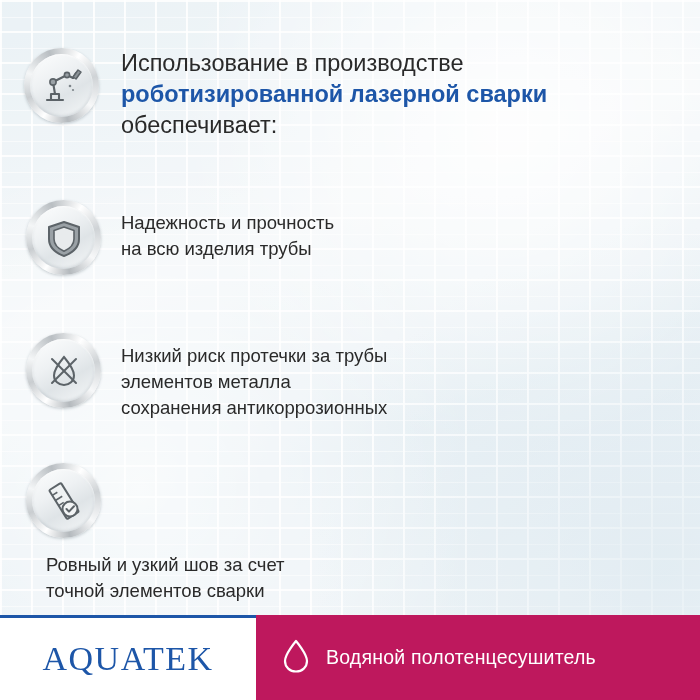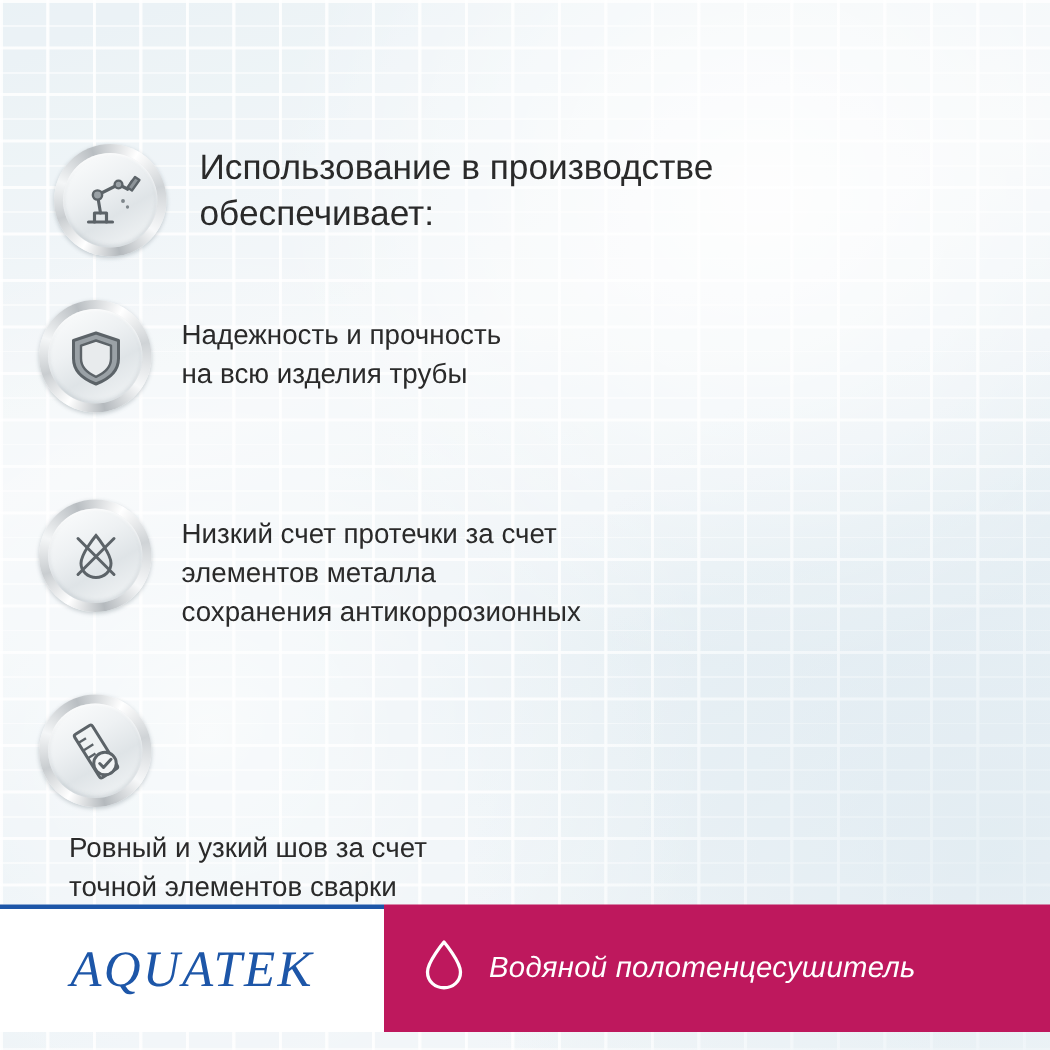--- a/index.html
+++ b/index.html
@@ -65,21 +65,21 @@
     left: 0; top: 0; right: 0;
     bottom: 85px;
   }
 
   .block {
     position: absolute;
     display: flex;
     align-items: flex-start;
   }
 
-  .block-1 { left: 36px; top: 48px; margin-top: 48px; }
+  .block-1 { left: 24px; top: 48px; }
   .block-2 { left: 26px; top: 200px; }
   .block-3 { left: 26px; top: 333px; }
   .block-4 { left: 26px; top: 463px; flex-direction: column; }
 
   
   .badge {
     position: relative;
     width: 75px;
     height: 75px;
     border-radius: 50%;
@@ -131,25 +131,24 @@
     color: #2a2a2a;
     white-space: nowrap;
   }
   .block-1 .text { margin-left: 22px; padding-top: 0; }
   .block-2 .text, .block-3 .text, .block-4 .text { padding-top: 10px; }
   .block-4 .text { padding-top: 14px; }
 
   
   .footer {
     position: absolute;
-    left: 0; right: 0; bottom: 12px;
+    left: 0; right: 0; bottom: 0;
     height: 85px;
     display: flex;
     align-items: stretch;
-    font-style: italic;
   }
   .footer-brand {
     width: 256px;
     background: #ffffff;
     display: flex;
     align-items: center;
     justify-content: center;
     border-top: 3px solid #1d56a8;
   }
   .brand-text {
@@ -201,20 +200,21 @@
             <circle cx="13" cy="18" r="3.1" fill="#9aa1a6" stroke="#5c6368" stroke-width="1.6"></circle>
             <circle cx="27" cy="11" r="2.6" fill="#9aa1a6" stroke="#5c6368" stroke-width="1.6"></circle>
             <path d="M33 13 l5 -7 l3 2 l-5 7 z" fill="#8d9499" stroke="#5c6368" stroke-width="1.5" stroke-linejoin="round"></path>
             <circle cx="30" cy="22" r="1.3" fill="#7d858a"></circle>
             <circle cx="33" cy="26" r="1.1" fill="#7d858a"></circle>
           </svg>
         </div>
       </div>
       <div class="text">
         <div class="head-text">Использование в производстве</div>
+        <div class="head-text"><span class="accent">роботизированной лазерной сварки</span></div>
         <div class="head-text">обеспечивает:</div>
       </div>
     </div>
 
     <div class="block block-2">
       <div class="badge">
         <div class="badge-icon">
           <svg width="42" height="42" viewBox="0 0 42 42">
             <path d="M21 5 L36 10 v12 c0 9 -7 14 -15 17 C13 36 6 31 6 22 V10 z" fill="#9aa1a6" stroke="#5c6368" stroke-width="2" stroke-linejoin="round"></path>
             <path d="M21 10 L31 13.4 v8.6 c0 6.4 -5 10 -10 12.2 C16 32 11 28.4 11 22 v-8.6 z" fill="#e8ebed" stroke="#5c6368" stroke-width="1.6" stroke-linejoin="round"></path>
@@ -231,21 +231,21 @@
       <div class="badge">
         <div class="badge-icon">
           <svg width="42" height="42" viewBox="0 0 42 42">
             <path d="M21 7 C21 7 31 19 31 25.5 C31 31 26.5 35 21 35 C15.5 35 11 31 11 25.5 C11 19 21 7 21 7 z" fill="none" stroke="#5c6368" stroke-width="2"></path>
             <line x1="9" y1="9" x2="33" y2="33" stroke="#5c6368" stroke-width="2" stroke-linecap="round"></line>
             <line x1="33" y1="9" x2="9" y2="33" stroke="#5c6368" stroke-width="2" stroke-linecap="round"></line>
           </svg>
         </div>
       </div>
       <div class="text">
-        <div class="body-text">Низкий счет протечки за счет</div>
+        <div class="body-text">Низкий риск протечки за трубы</div>
         <div class="body-text">элементов металла</div>
         <div class="body-text">сохранения антикоррозионных</div>
       </div>
     </div>
 
     <div class="block block-4">
       <div class="badge">
         <div class="badge-icon">
           <svg width="42" height="42" viewBox="0 0 42 42">
             <g transform="rotate(-32 21 21)">

